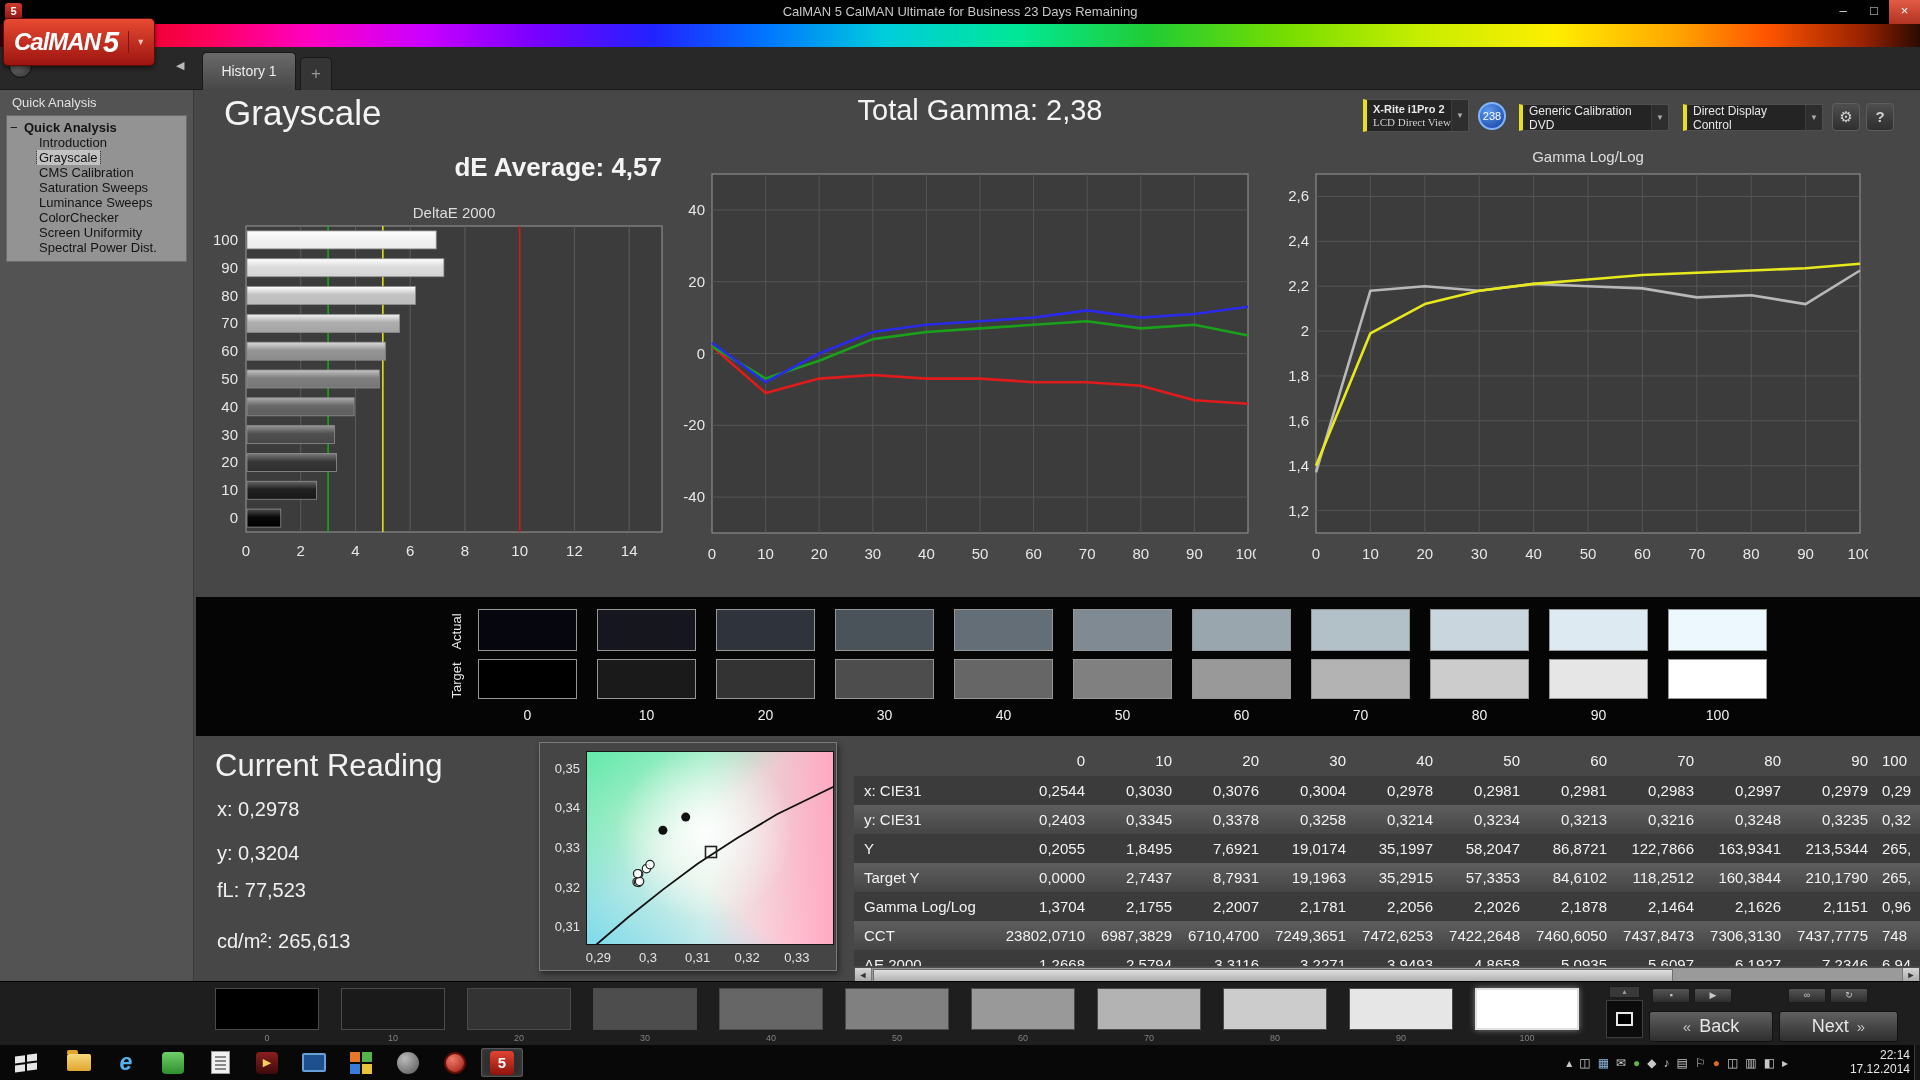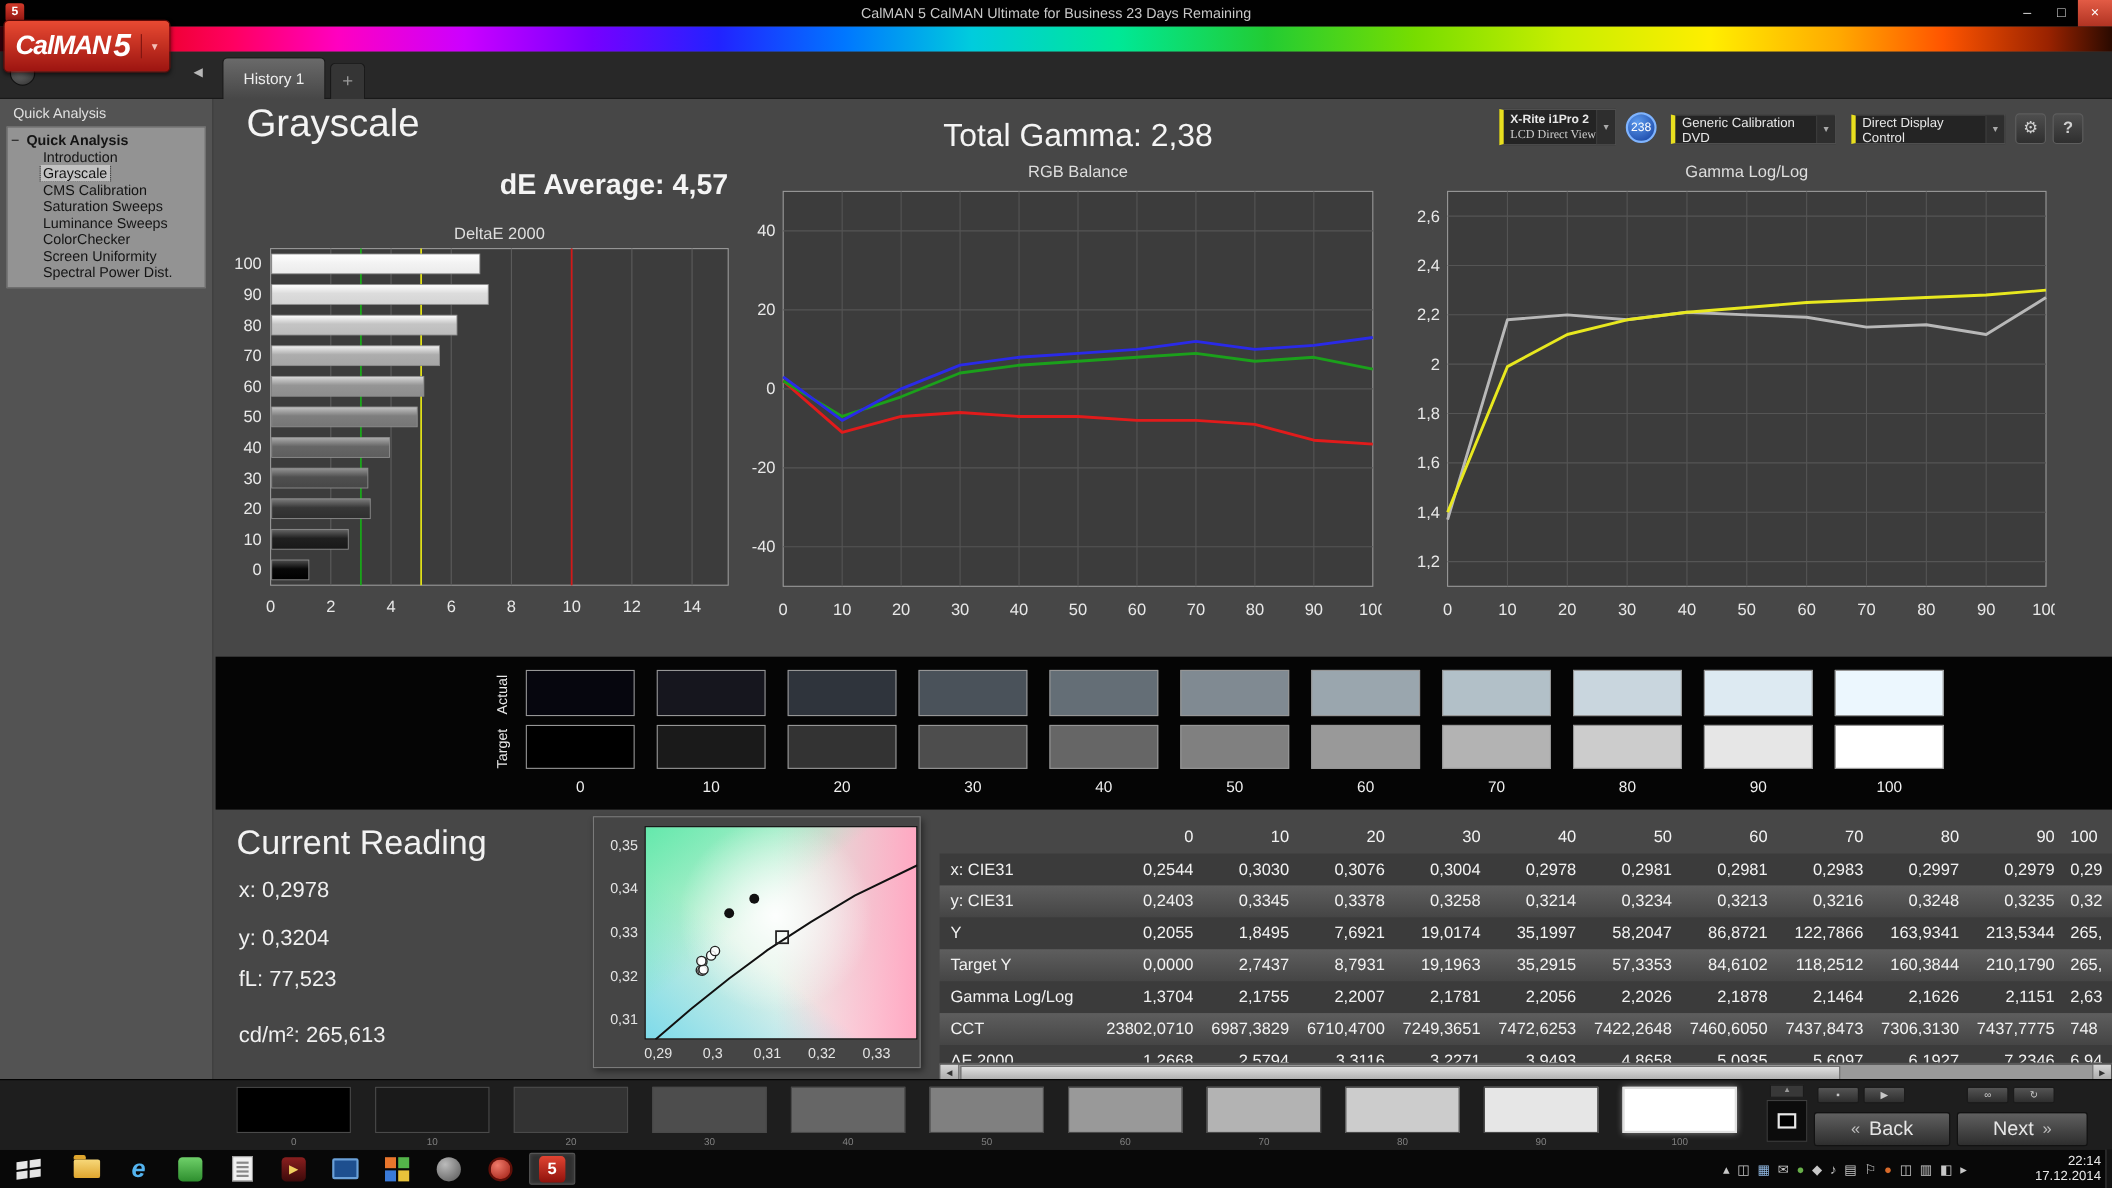--- a/index.html
+++ b/index.html
@@ -38,21 +38,21 @@
   .sidebar-header{position:absolute;left:12px;top:5px;color:#e0e0e0;font-size:13px;}
   .tree{position:absolute;left:6px;top:25px;width:181px;background:#939393;border:1px solid #6b6b6b;padding:4px 0 6px;}
   .tree-item{font-size:13px;line-height:15px;color:#141414;padding:0 3px 0 30px;position:relative;white-space:nowrap;overflow:hidden;}
   .tree-item.root{font-weight:bold;padding-left:15px;}
   .tree-item.root::before{content:"−";position:absolute;left:3px;top:0;font-weight:normal;}
   .tree-item .lbl{display:inline-block;padding:0 2px;}
   .tree-item.selected .lbl{background:#c2c2c2;outline:1px dotted #3a3a3a;}
   .big-h{position:absolute;color:#f4f4f4;}
   .h-grayscale{left:224px;top:93px;font-size:35px;}
   .h-de{left:246px;top:152px;width:416px;text-align:right;font-size:26px;font-weight:bold;}
-  .h-tg{left:712px;top:108px;width:536px;text-align:center;font-size:29px;}
+  .h-tg{left:712px;top:94px;width:536px;text-align:center;font-size:29px;}
   .h-cct{left:1316px;top:94px;width:540px;text-align:center;font-size:29px;}
   .chart-title{position:absolute;color:#dedede;font-size:15px;text-align:center;}
   .ct-de{left:246px;top:204px;width:416px;}
   .ct-rgb{left:712px;top:148px;width:536px;}
   .ct-gl{left:1316px;top:148px;width:544px;}
   #chart-de{position:absolute;left:196px;top:222px;}
   #chart-rgb{position:absolute;left:664px;top:166px;}
   #chart-gl{position:absolute;left:1268px;top:166px;}
   .strip{position:absolute;left:196px;top:597px;width:1724px;height:139px;background:#050505;}
   .vlabel{position:absolute;width:64px;text-align:center;color:#e8e8e8;font-size:13px;transform:rotate(-90deg);}
@@ -185,21 +185,20 @@
         <div class="tree-item"><span class="lbl">Screen Uniformity</span></div>
         <div class="tree-item"><span class="lbl">Spectral Power Dist.</span></div>
       </div>
   </div>
 
   <div class="big-h h-grayscale">Grayscale</div>
   <div class="big-h h-de">dE Average: 4,57</div>
   <div class="big-h h-tg">Total Gamma: 2,38</div>
 
   <div class="chart-title ct-de">DeltaE 2000</div>
-  <div class="chart-title ct-rgb">RGB Balance</div>
   <div class="chart-title ct-gl">Gamma Log/Log</div>
 
   <svg id="chart-de" width="480" height="345">
       <rect x="50" y="4" width="416" height="306" fill="#3c3c3c" stroke="#999"></rect>
       <text x="50" y="334" fill="#e8e8e8" font-size="15" text-anchor="middle" font-family="Liberation Sans, sans-serif">0</text>
       <line x1="104.73684210526315" y1="4" x2="104.73684210526315" y2="310" stroke="#5d5d5d"></line>
       <text x="104.73684210526315" y="334" fill="#e8e8e8" font-size="15" text-anchor="middle" font-family="Liberation Sans, sans-serif">2</text>
       <line x1="159.4736842105263" y1="4" x2="159.4736842105263" y2="310" stroke="#5d5d5d"></line>
       <text x="159.4736842105263" y="334" fill="#e8e8e8" font-size="15" text-anchor="middle" font-family="Liberation Sans, sans-serif">4</text>
       <line x1="214.21052631578948" y1="4" x2="214.21052631578948" y2="310" stroke="#5d5d5d"></line>
@@ -516,21 +515,21 @@
         <div class="tcell">1,3704</div>
         <div class="tcell">2,1755</div>
         <div class="tcell">2,2007</div>
         <div class="tcell">2,1781</div>
         <div class="tcell">2,2056</div>
         <div class="tcell">2,2026</div>
         <div class="tcell">2,1878</div>
         <div class="tcell">2,1464</div>
         <div class="tcell">2,1626</div>
         <div class="tcell">2,1151</div>
-        <div class="tcell last">2,63</div>
+        <div class="tcell last">0,96</div>
       </div>
       <div class="trow lite">
         <div class="tlabel">CCT</div>
         <div class="tcell">23802,0710</div>
         <div class="tcell">6987,3829</div>
         <div class="tcell">6710,4700</div>
         <div class="tcell">7249,3651</div>
         <div class="tcell">7472,6253</div>
         <div class="tcell">7422,2648</div>
         <div class="tcell">7460,6050</div>

